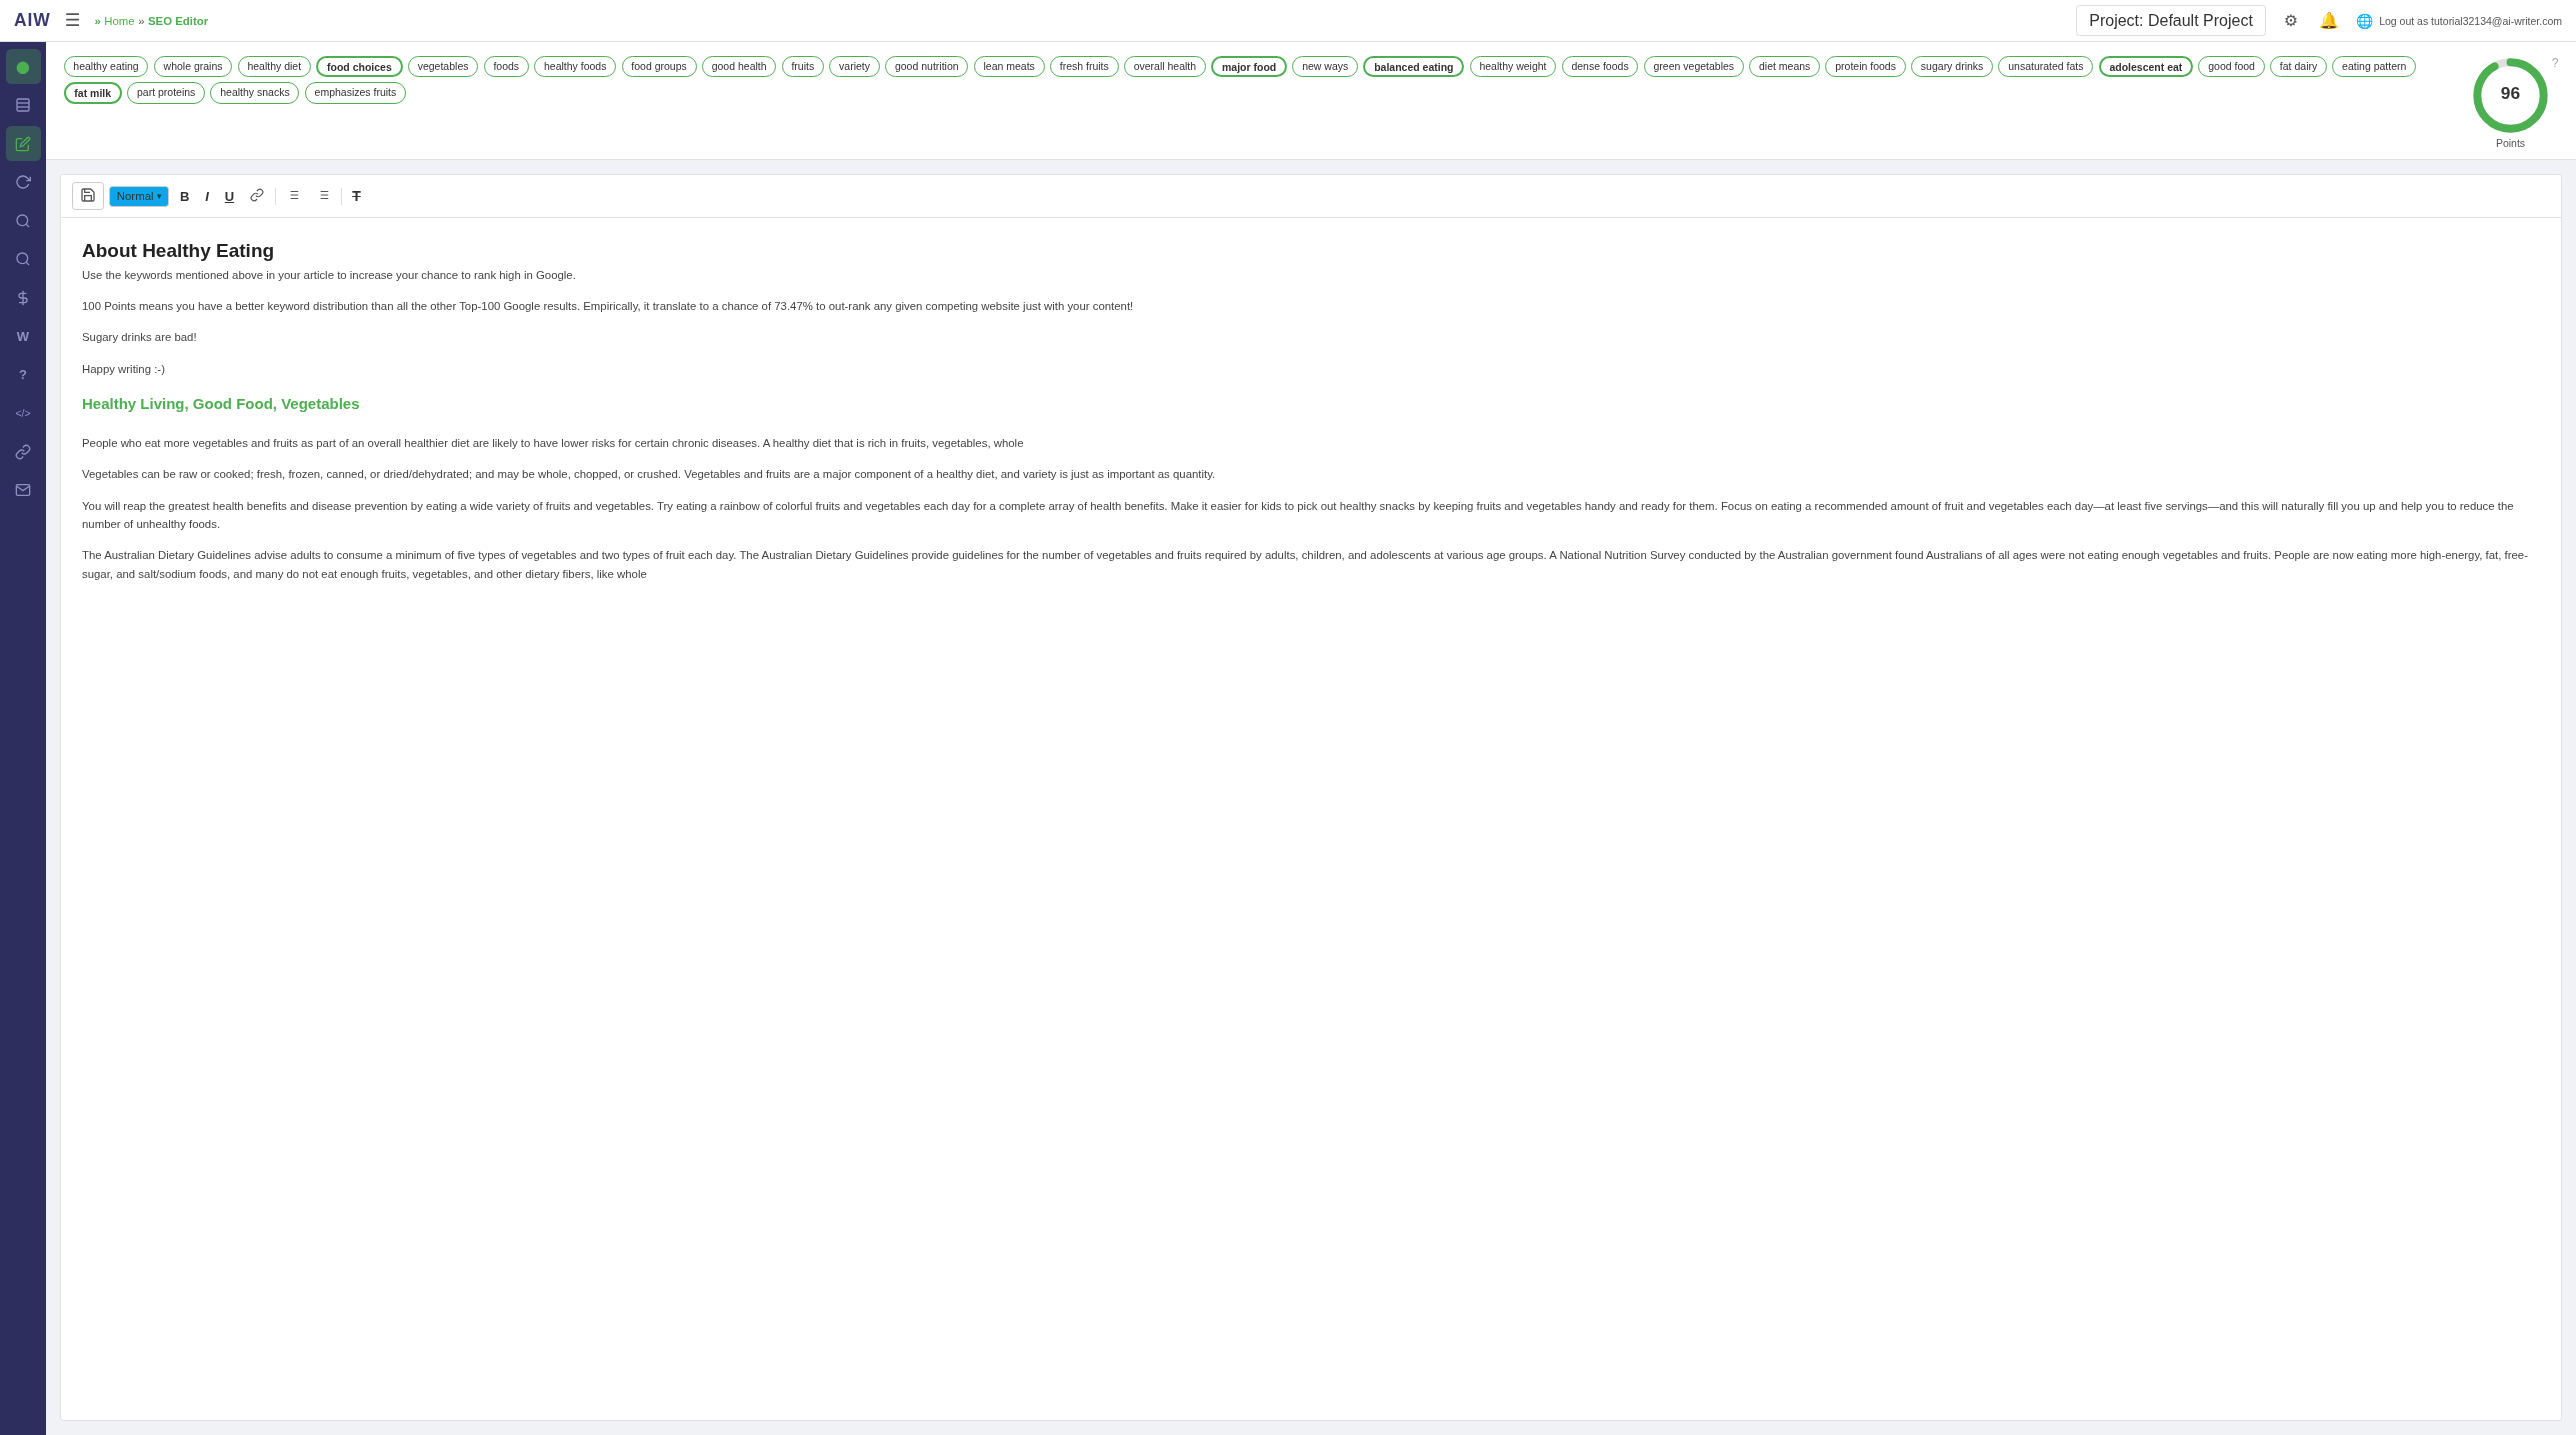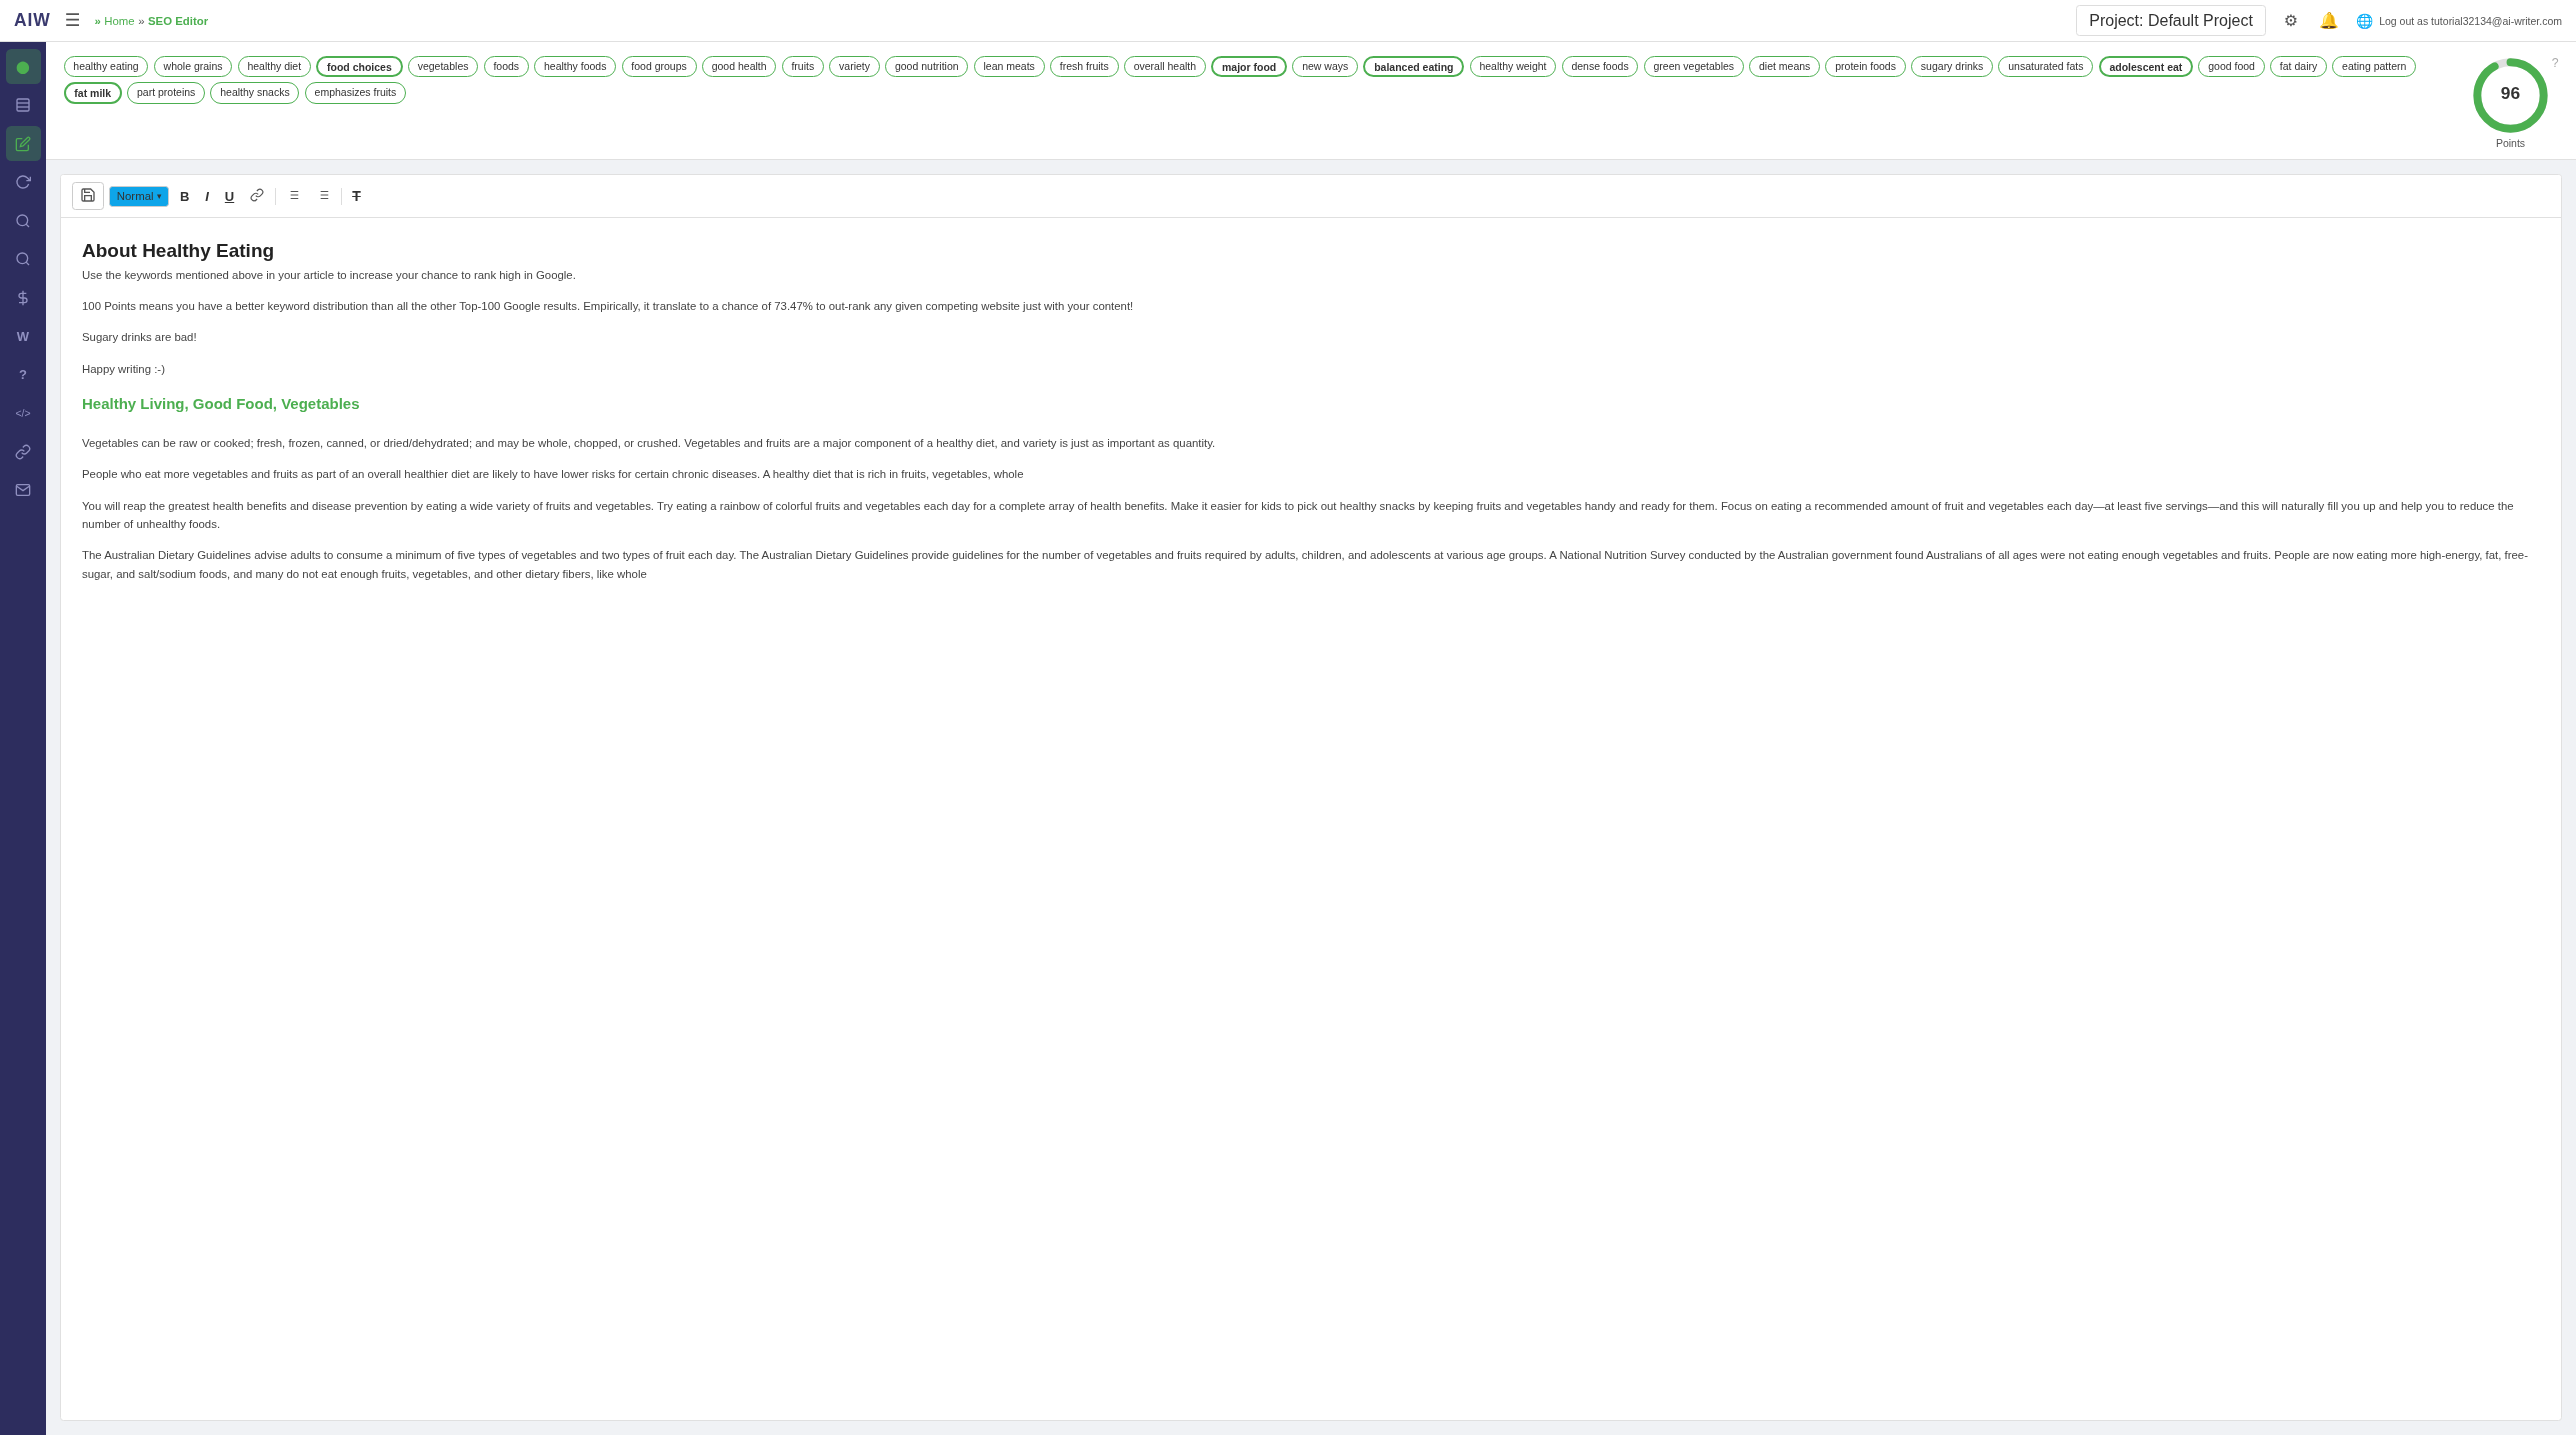--- a/index.html
+++ b/index.html
@@ -434,22 +434,22 @@
           <button class="toolbar-btn" style="font-size:14px; text-decoration:line-through;">T</button>
         </div>
 
         <div class="editor-content">
           <h1>About Healthy Eating</h1>
           <p>Use the keywords mentioned above in your article to increase your chance to rank high in Google.</p>
           <p>100 Points means you have a better keyword distribution than all the other Top-100 Google results. Empirically, it translate to a chance of 73.47% to out-rank any given competing website just with your content!</p>
           <p>Sugary drinks are bad!</p>
           <p>Happy writing :-)</p>
           <h2>Healthy Living, Good Food, Vegetables</h2>
+          <p>People who eat more vegetables and fruits as part of an overall healthier diet are likely to have lower risks for certain chronic diseases. A healthy diet that is rich in fruits, vegetables, whole</p>
           <p>Vegetables can be raw or cooked; fresh, frozen, canned, or dried/dehydrated; and may be whole, chopped, or crushed. Vegetables and fruits are a major component of a healthy diet, and variety is just as important as quantity.</p>
-          <p>People who eat more vegetables and fruits as part of an overall healthier diet are likely to have lower risks for certain chronic diseases. A healthy diet that is rich in fruits, vegetables, whole</p>
           <p>You will reap the greatest health benefits and disease prevention by eating a wide variety of fruits and vegetables. Try eating a rainbow of colorful fruits and vegetables each day for a complete array of health benefits. Make it easier for kids to pick out healthy snacks by keeping fruits and vegetables handy and ready for them. Focus on eating a recommended amount of fruit and vegetables each day—at least five servings—and this will naturally fill you up and help you to reduce the number of unhealthy foods.</p>
           <p>The Australian Dietary Guidelines advise adults to consume a minimum of five types of vegetables and two types of fruit each day. The Australian Dietary Guidelines provide guidelines for the number of vegetables and fruits required by adults, children, and adolescents at various age groups. A National Nutrition Survey conducted by the Australian government found Australians of all ages were not eating enough vegetables and fruits. People are now eating more high-energy, fat, free-sugar, and salt/sodium foods, and many do not eat enough fruits, vegetables, and other dietary fibers, like whole</p>
         </div>
       </div>
     </div>
 
   </div>
 </div>
 
 

